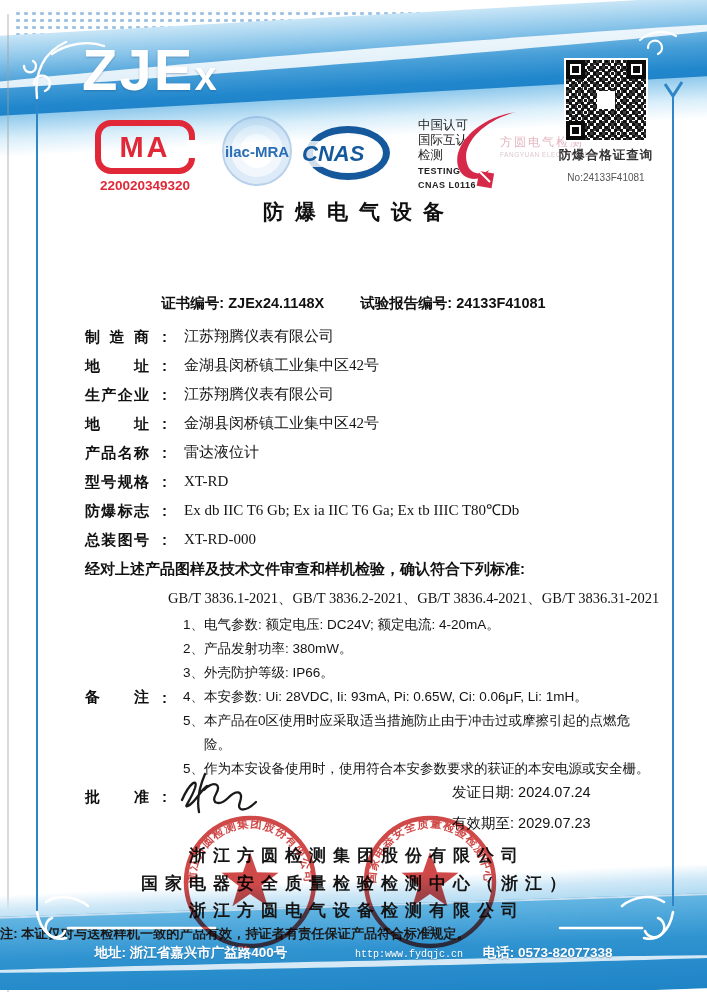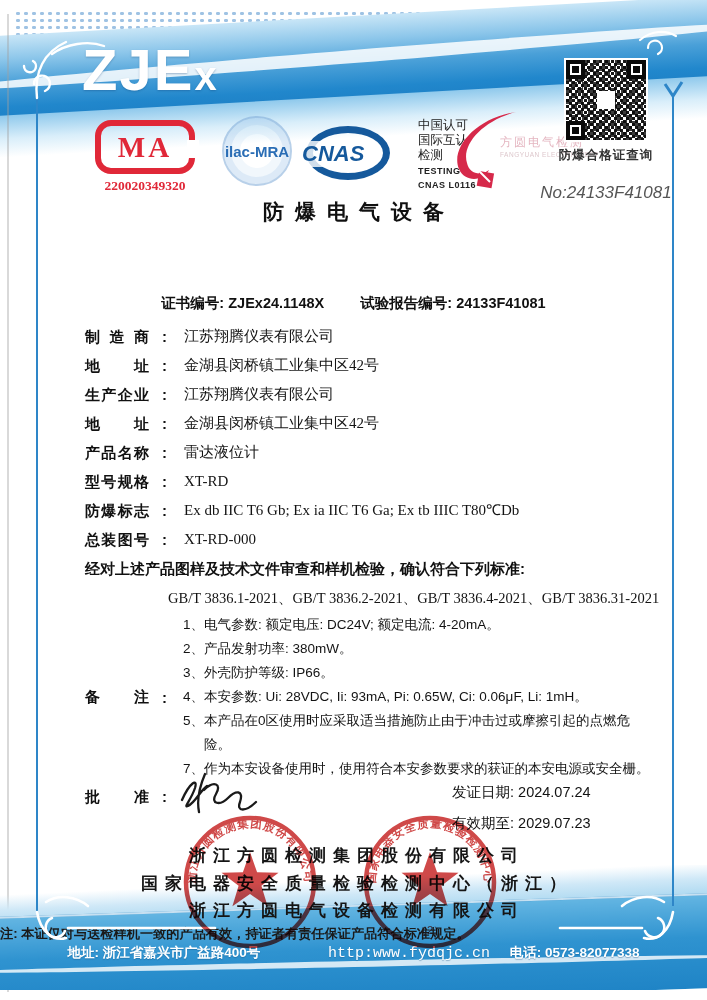--- a/index.html
+++ b/index.html
@@ -18,21 +18,21 @@
           transform:rotate(-3.2deg);
           background:linear-gradient(to bottom,#8fc9ec 0%,#d9eefa 55%,rgba(255,255,255,0) 100%); }
   .swoosh { position:absolute; left:-60px; right:-60px; top:50px; height:13px;
           transform:rotate(-4.6deg); background:rgba(255,255,255,.85); border-radius:50%; }
   .brand { position:absolute; left:82px; top:36px; color:#fff; font-weight:bold;
           font-size:58px; letter-spacing:2px; z-index:2; text-shadow:0 1px 2px rgba(20,70,120,.35); }
   .brand .small-x { font-size:40px; }
 
   
   .logos { position:absolute; top:112px; left:0; right:0; height:90px; z-index:2; }
-  .cma { position:absolute; left:86px; top:8px; width:118px; text-align:center;font-family:Liberation Serif, serif; }
+  .cma { position:absolute; left:86px; top:8px; width:118px; text-align:center; }
   .cma-shape { position:relative; width:100px; height:54px; margin:0 auto;
           border:6px solid #e02838; border-radius:16px; }
   .cma-shape::after { content:""; position:absolute; right:-10px; top:14px; width:12px; height:18px; background:#fff; }
   .cma-ma { position:absolute; inset:0; display:flex; align-items:center; justify-content:center;
           color:#e02838; font-weight:900; font-size:29px; letter-spacing:3px; }
   .cma-num { margin-top:4px; color:#e02838; font-weight:bold; font-size:13.5px; }
   .ilac { position:absolute; left:222px; top:4px; width:70px; height:70px; border-radius:50%;
           border:2px solid rgba(125,170,215,.55);
           box-shadow:inset 0 0 0 7px rgba(150,190,230,.22), inset 0 0 0 16px rgba(165,205,235,.16);
           display:flex; align-items:center; justify-content:center; }
@@ -54,21 +54,21 @@
   .qr-noise { position:absolute; inset:2px;
           background-image:
             repeating-conic-gradient(rgba(10,10,10,.95) 0% 25%, transparent 25% 50%),
             repeating-conic-gradient(rgba(10,10,10,.8) 0% 25%, transparent 25% 50%);
           background-size:6px 6px, 11px 11px; }
   .finder { position:absolute; width:19px; height:19px; border:4px solid #0a0a0a; background:#fff; }
   .finder::after { content:""; position:absolute; inset:2px; background:#0a0a0a; }
   .finder.tl { top:2px; left:2px; } .finder.tr { top:2px; right:2px; } .finder.bl { bottom:2px; left:2px; }
   .qr-center { position:absolute; top:33px; left:33px; width:18px; height:18px; background:#fff; }
   .qr-cap { margin-top:5px; font-size:12.5px; font-weight:bold; color:#333; letter-spacing:1px; }
-  .qr-num { margin-top:19px; font-size:17px; color:#555;font-style:italic; }
+  .qr-num { margin-top:8px; font-size:10px; color:#555; }
 
   
   .category { position:absolute; top:198px; left:0; right:0; text-align:center;
           font-size:21px; font-weight:bold; color:#101010; }
   .category span { letter-spacing:11px; margin-right:-11px; }
   .main-title { position:absolute; top:226px; left:0; right:0; text-align:center;
           font-size:46px; font-weight:bold; color:#0a0a0a; }
   .main-title span { letter-spacing:28px; margin-right:-28px; }
   .cert-line { position:absolute; top:294px; left:0; right:0; text-align:center;
           font-size:14.5px; font-weight:bold; color:#111; }
@@ -120,21 +120,21 @@
           transform:rotate(-2.6deg);
           background:linear-gradient(to bottom, rgba(214,236,248,0), #cfe8f7 45%, #a9d7f0 100%); }
   .bb-main { position:absolute; left:-30px; right:-30px; top:40px; height:95px; transform:rotate(-1.9deg);
           background:linear-gradient(to bottom,#63b5e2 0%,#2f93d0 45%,#1f84c6 100%);
           border-top:2px solid rgba(255,255,255,.75); }
   .bb-wave { position:absolute; left:-40px; right:-40px; top:96px; height:6px; transform:rotate(-1.2deg);
           background:rgba(255,255,255,.8); border-radius:50%; }
   .address-line { position:absolute; top:944px; left:0; right:0; text-align:center; z-index:4;
           color:#fff; font-size:13.5px; font-weight:bold; text-shadow:0 1px 1px rgba(20,80,130,.4); }
   .address-line .gap { display:inline-block; width:16px; }
-  .address-line .web { font-family:"Liberation Mono", monospace; font-weight:normal; font-size:15px;padding-left:48px; }
+  .address-line .web { font-family:"Liberation Mono", monospace; font-weight:normal; font-size:10px;padding-left:48px; }
 
   .ornaments { position:absolute; inset:0; z-index:5; pointer-events:none; }
   .scan-edge { position:absolute; left:7px; top:14px; bottom:8px; width:2px; background:rgba(160,160,160,.4); }
 </style>
 </head>
 <body>
 
 <div class="page">
 
   <div class="banner">
@@ -248,21 +248,21 @@
 
   <div class="remarks">
     <div class="rlabel">备注</div>
     <div class="rcolon">:</div>
     <div class="ritems">
       <div class="remark">1、电气参数: 额定电压: DC24V; 额定电流: 4-20mA。</div>
       <div class="remark">2、产品发射功率: 380mW。</div>
       <div class="remark">3、外壳防护等级: IP66。</div>
       <div class="remark">4、本安参数: Ui: 28VDC, Ii: 93mA, Pi: 0.65W, Ci: 0.06μF, Li: 1mH。</div>
       <div class="remark">5、本产品在0区使用时应采取适当措施防止由于冲击过或摩擦引起的点燃危险。</div>
-      <div class="remark">7、作为本安设备使用时，使用符合本安参数要求的获证的本安电源或安全栅。</div>
+      <div class="remark">5、作为本安设备使用时，使用符合本安参数要求的获证的本安电源或安全栅。</div>
     </div>
   </div>
 
   <div class="approval">
     <div class="alabel">批准</div>
     <div class="acolon">:</div>
   </div>
   <div class="signature">
     <svg width="120" height="60" viewBox="0 0 120 60">
       <path d="M14,38 C22,20 30,16 27,26 C23,38 15,46 20,44 C28,40 31,30 39,24 M37,12 C31,26 29,40 31,50 M36,28 C46,18 54,22 48,32 C42,42 52,44 60,36 C68,28 76,28 72,40 C68,50 78,50 88,40" stroke="#1a1a1a" stroke-width="2.3" fill="none" stroke-linecap="round"></path>

